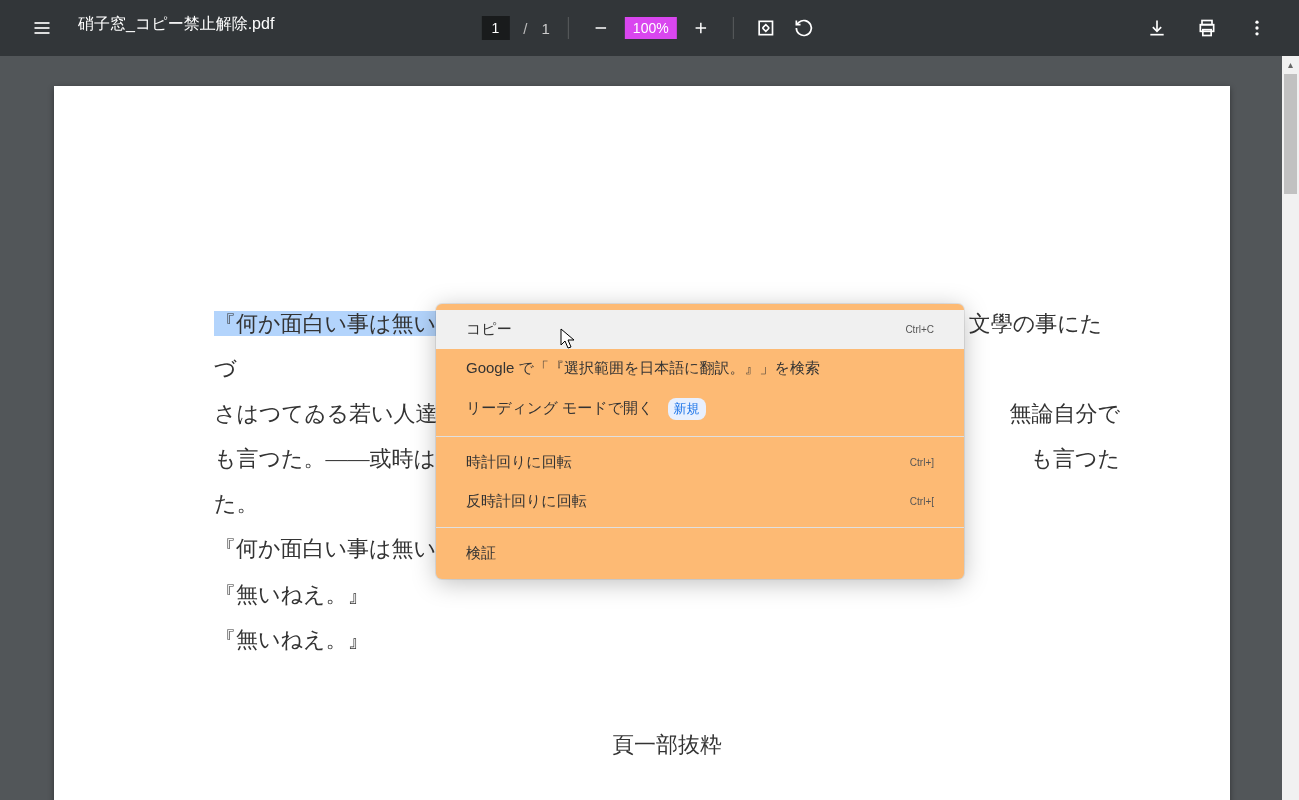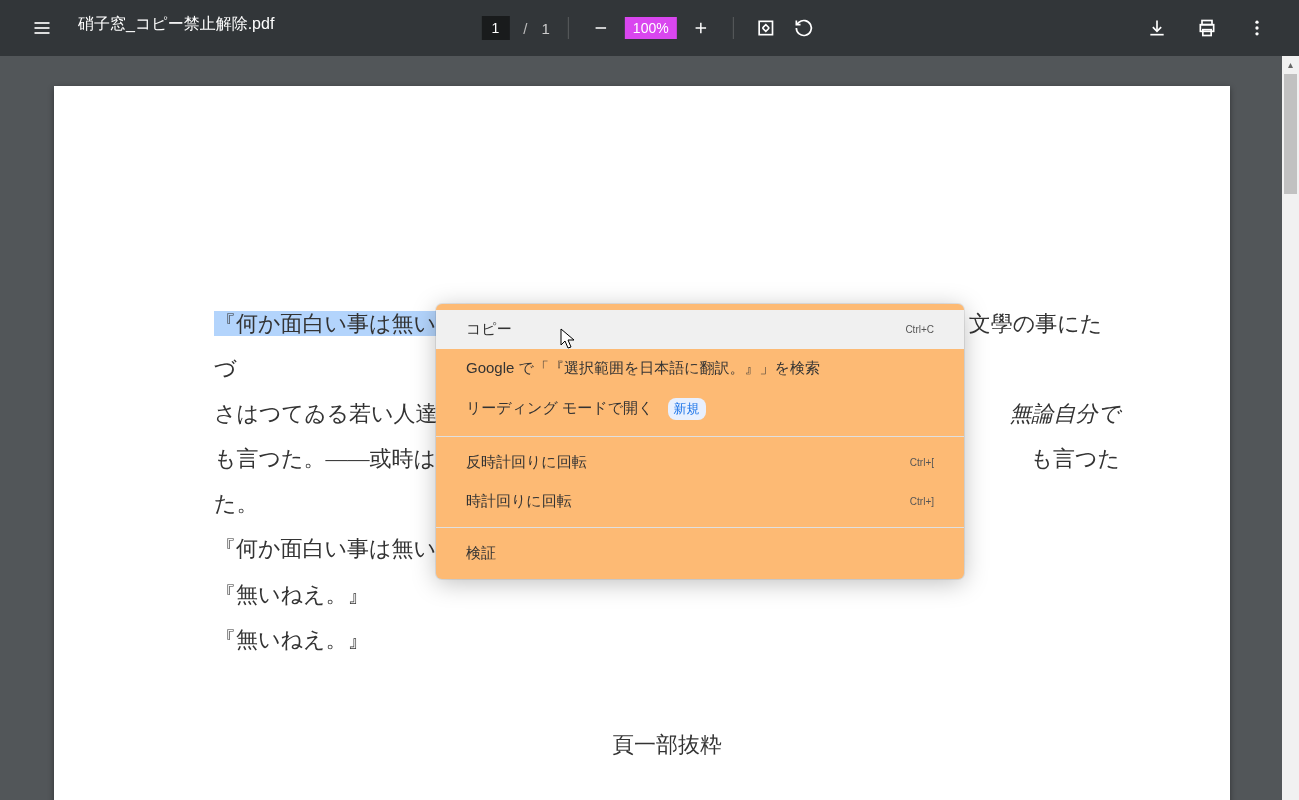--- a/index.html
+++ b/index.html
@@ -186,21 +186,21 @@
     </div>
   </div>
 </div>
 
 <div class="viewport">
   <div class="page">
     <div class="doc-text">
       <div><span class="sel">『何か面白い事は無いかねえ。』</span><span>といふ言葉は不吉な言葉だ。此二三年来、文學の事にたづ</span></div>
       <div style="display:flex;">
         <span>さはつてゐる若い人達か</span>
-        <span style="margin-left:auto;font-style:italic;">無論自分で</span>
+        <span style="margin-left:auto;">無論自分で</span>
       </div>
       <div style="display:flex;">
         <span>も言つた。――或時は、</span>
         <span style="margin-left:auto;">も言つた</span>
       </div>
       <div>た。</div>
       <div>『何か面白い事は無いか</div>
       <div>『無いねえ。』</div>
       <div>『無いねえ。』</div>
       <div class="attribution">頁一部抜粋</div>
@@ -222,26 +222,26 @@
     <span class="cm-label">Google で「『選択範囲を日本語に翻訳。』」を検索</span>
   </div>
   <div class="cm-item">
     <span>
       <span class="cm-label">リーディング モードで開く</span>
       <span class="badge">新規</span>
     </span>
   </div>
   <div class="cm-sep"></div>
   <div class="cm-item">
+    <span class="cm-label">時計回りに回転</span>
+    <span class="cm-shortcut">Ctrl+]</span>
+  </div>
+  <div class="cm-item">
     <span class="cm-label">反時計回りに回転</span>
     <span class="cm-shortcut">Ctrl+[</span>
-  </div>
-  <div class="cm-item">
-    <span class="cm-label">時計回りに回転</span>
-    <span class="cm-shortcut">Ctrl+]</span>
   </div>
   <div class="cm-sep"></div>
   <div class="cm-item">
     <span class="cm-label">検証</span>
   </div>
 </div>
 
 <div class="cursor">
   <svg width="18" height="22" viewBox="0 0 18 22">
     <path d="M1 1 L1 17 L5 13 L8 20 L11 19 L8 12 L14 12 Z" fill="white" stroke="black" stroke-width="1"></path>

